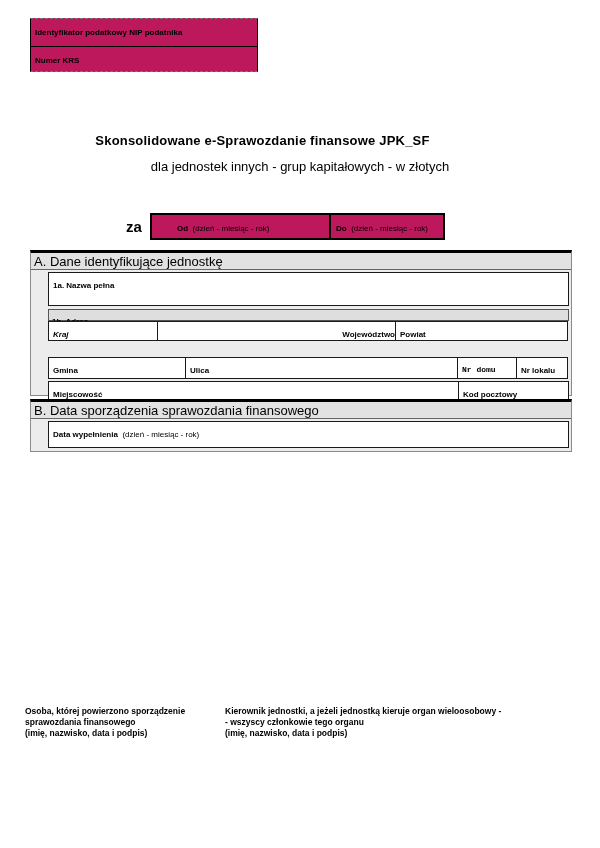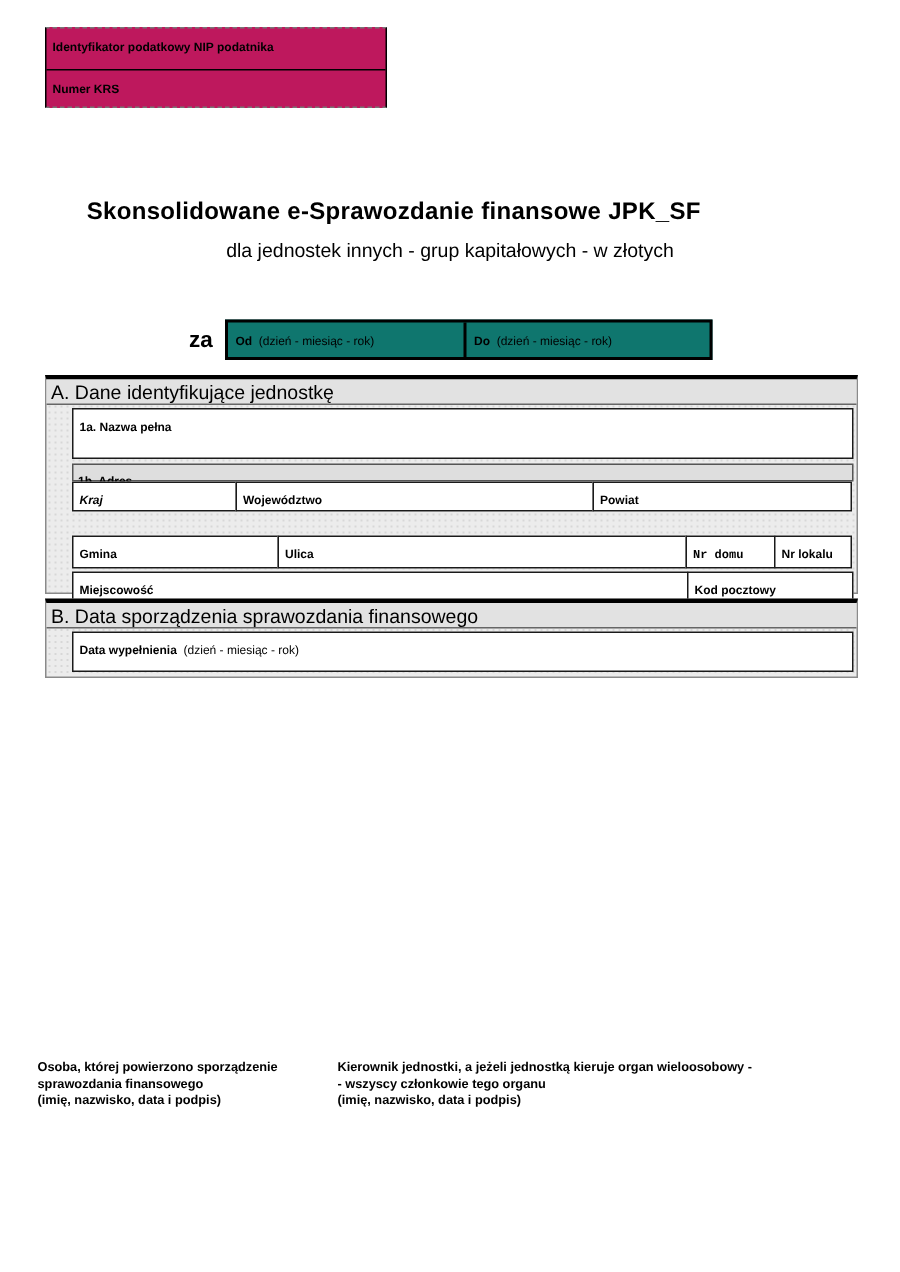--- a/index.html
+++ b/index.html
@@ -18,32 +18,32 @@
     background: #be185d;
   }
   .id-cell { height: 28px; border-bottom: 1px solid #000; padding: 2px 0 0 4px; }
   .id-cell:last-child { height: 24px; border-bottom: none; }
   .lbl { font-size: 8px; font-weight: bold; line-height: 10px; display: inline-block; }
   .hint { font-size: 8px; font-weight: normal; }
 
   
   .title-main {
     position: absolute; left: 0; top: 133px; width: 525px;
-    text-align: center; font-size: 16px; font-weight: bold; letter-spacing: 0.2px;
+    text-align: center; font-size: 13px; font-weight: bold; letter-spacing: 0.2px;
   }
   .title-sub {
     position: absolute; left: 0; top: 159px; width: 600px;
     text-align: center; font-size: 13px;
   }
 
   
   .za-label { position: absolute; left: 126px; top: 218px; font-size: 15px; font-weight: bold; }
   .period-box {
-    position: absolute; left: 150px; top: 213px; width: 325px; height: 27px;
-    border: 2px solid #000; background: #0f766e; display: flex;
+    position: absolute; left: 150px; top: 213px; width: 295px; height: 27px;
+    border: 2px solid #000; background: #be185d; display: flex; padding-left: 20px;
   }
   .period-cell { padding: 2px 0 0 5px; }
   .period-cell.od { width: 159px; border-right: 2px solid #000; }
   .period-cell.do { flex: 1; }
 
   
   .section {
     position: absolute; left: 30px; width: 542px;
     border-top: 3px solid #000;
     border-left: 1px solid #8a8a8a; border-right: 1px solid #8a8a8a;
@@ -63,21 +63,21 @@
   .section-body { margin-left: 17px; width: 521px; }
 
   .fbox { background: #fff; border: 1px solid #1a1a1a; padding: 1px 0 0 4px; }
   .row { display: flex; }
   .row .fbox + .fbox { margin-left: -1px; }
 
   .box-1a { margin-top: 2px; height: 34px; }
   .bar-1b { margin-top: 3px; height: 12px; background: #dedede; border: 1px solid #555; padding: 0 0 0 3px; }
   .row-kraj { height: 20px; }
   .row-kraj .c1 { width: 110px; font-style: italic; }
-  .row-kraj .c2 { width: 239px; }
+  .row-kraj .c2 { width: 239px; text-align: right; }
   .row-kraj .c3 { width: 173px; }
   .row-gmina { margin-top: 16px; height: 22px; }
   .row-gmina .c1 { width: 138px; }
   .row-gmina .c2 { width: 273px; }
   .row-gmina .c3 { width: 60px; font-family: Liberation Mono, monospace; }
   .row-gmina .c4 { width: 52px; }
   .row-miejsc { margin-top: 2px; height: 24px; }
   .row-miejsc .c1 { width: 411px; }
   .row-miejsc .c2 { width: 111px; }
 

